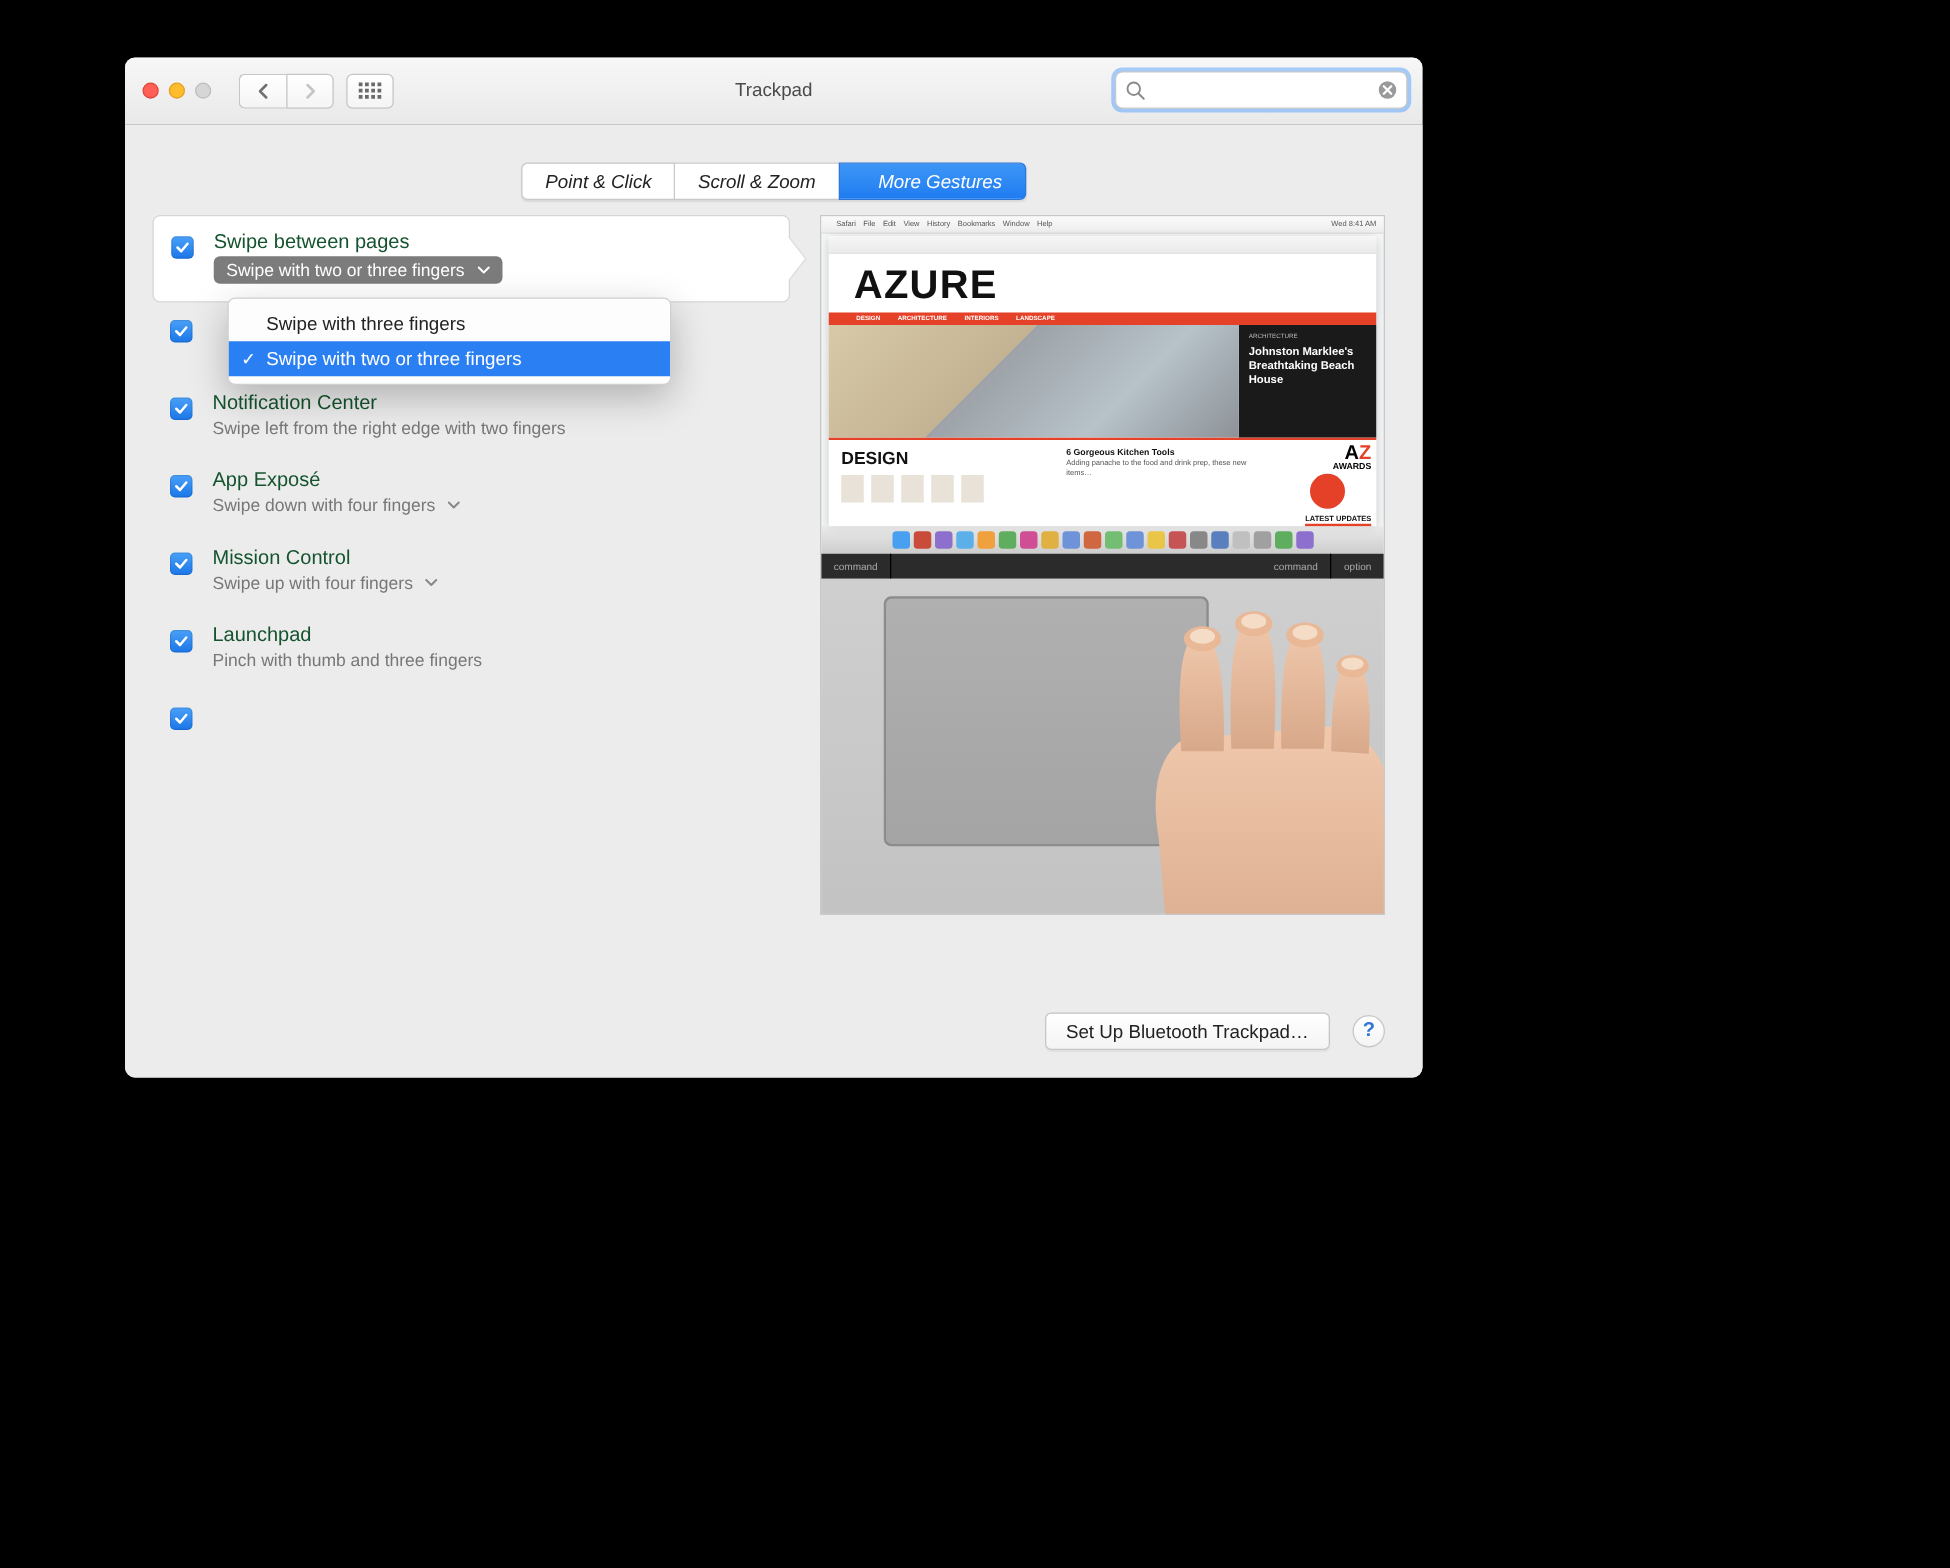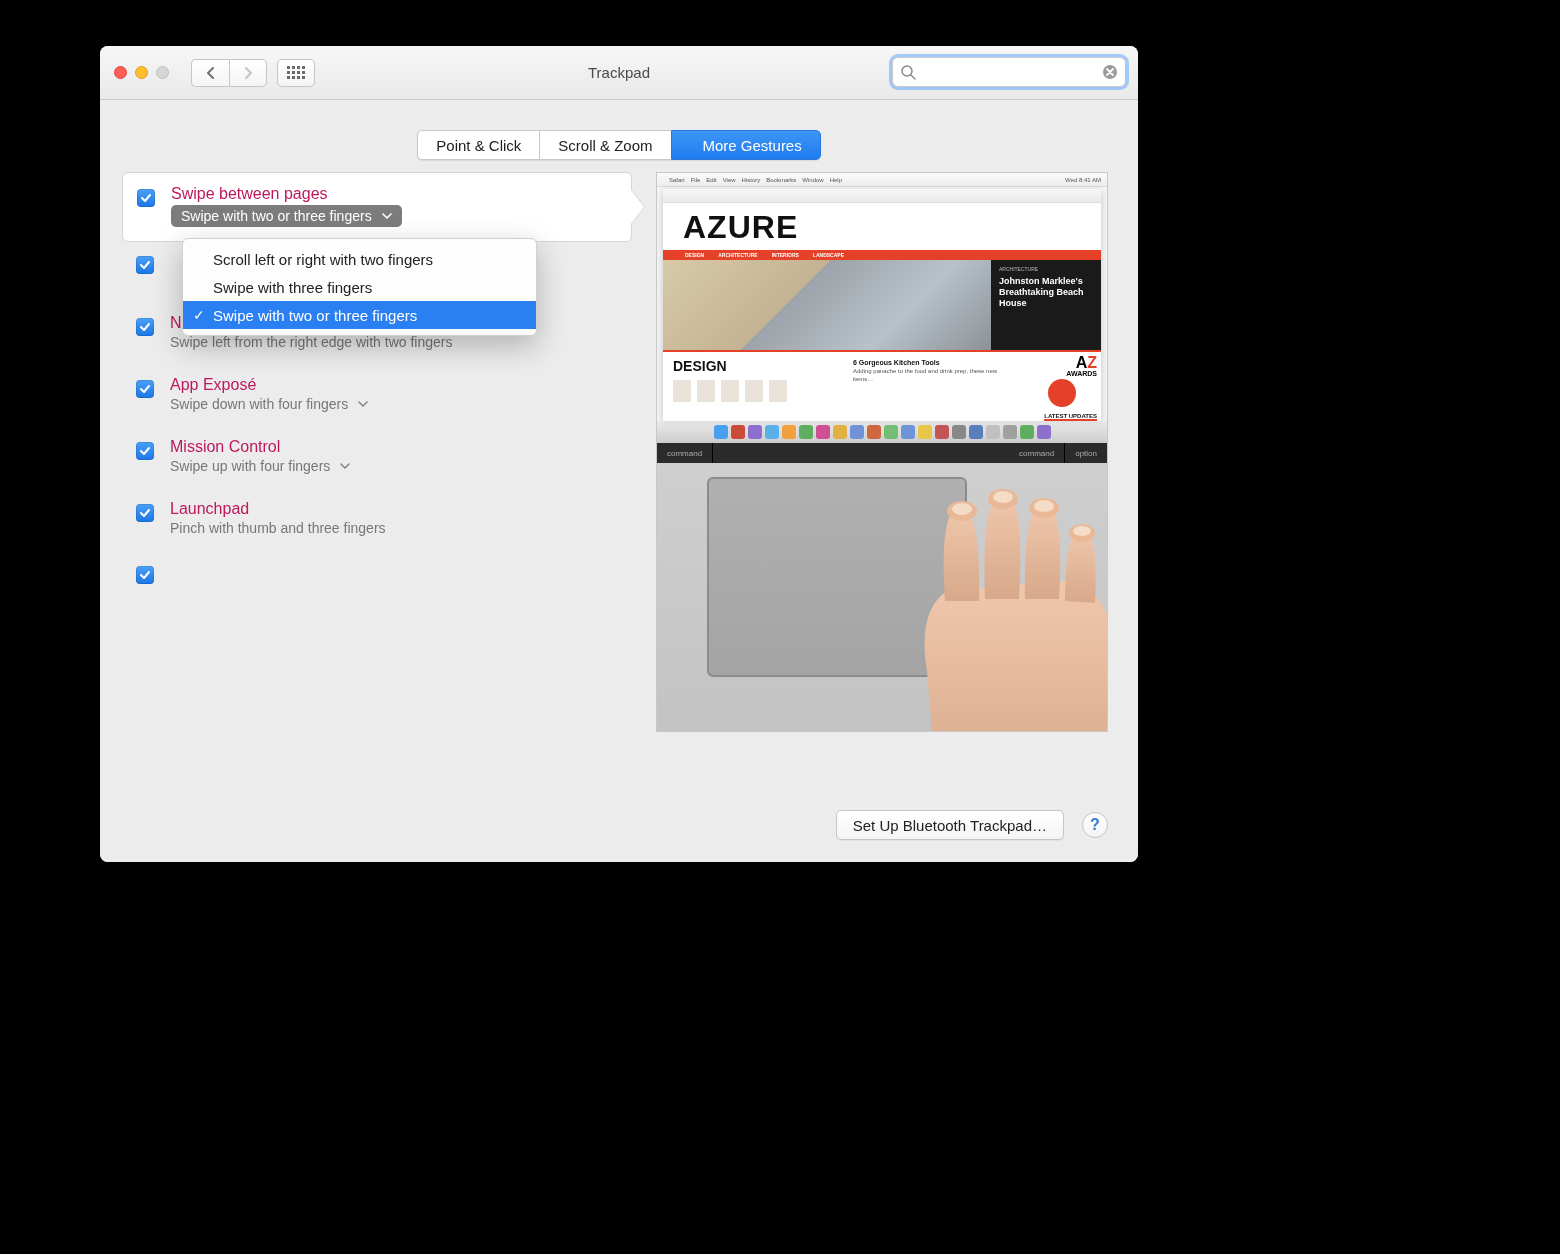--- a/index.html
+++ b/index.html
@@ -120,20 +120,21 @@
   }
   .tabs {
     display: flex;
     justify-content: center;
     margin-top: 30px;
   }
   .tab-row {
     display: flex;
     border-radius: 5px;
     box-shadow: 0 1px 1px rgba(0,0,0,0.08);
+    font-style: italic;
   }
   .tab {
     height: 30px;
     padding: 0 18px;
     font-size: 15px;
     display: flex;
     align-items: center;
     background: #fff;
     border: 1px solid #c8c8c8;
     color: #222;
@@ -184,21 +185,21 @@
   .checkbox {
     width: 18px; height: 18px;
     border-radius: 4px;
     background: linear-gradient(#4aa0f8,#1b76e7);
     box-shadow: inset 0 0 0 1px rgba(0,0,0,0.1);
     margin-right: 16px;
     margin-top: 4px;
     display: flex; align-items: center; justify-content: center;
   }
   .checkbox svg { width: 12px; height: 12px; }
-  .g-title { font-size: 16px; color: #be185d; font-weight: 400; }
+  .g-title { font-size: 16px; color: #14532d; font-weight: 400; }
   .g-sub {
     font-size: 14px;
     color: #777;
     margin-top: 2px;
     display: flex;
     align-items: center;
     gap: 6px;
   }
   .g-sub.pill {
     background: #7c7c7c;
@@ -464,21 +465,20 @@
             <div class="g-sub pill">
               <span>Swipe with two or three fingers</span>
               <svg class="chev" width="10" height="8" viewBox="0 0 10 8">
                   <path d="M1 2 L5 6 L9 2" stroke="#fff" stroke-width="1.6" fill="none" stroke-linecap="round" stroke-linejoin="round"></path>
                 </svg>
             </div>
           </div>
         </div>
 
         <div class="dropdown-menu">
-          <div class="menu-item">Scroll left or right with two fingers</div>
           <div class="menu-item">Swipe with three fingers</div>
           <div class="menu-item selected">Swipe with two or three fingers</div>
         </div>
 
         <div class="second-item-area">
           <div class="checkbox">
             <svg viewBox="0 0 12 12">
                 <path d="M2 6 L5 9 L10 3" stroke="#fff" stroke-width="2" fill="none" stroke-linecap="round" stroke-linejoin="round"></path>
               </svg>
           </div>

